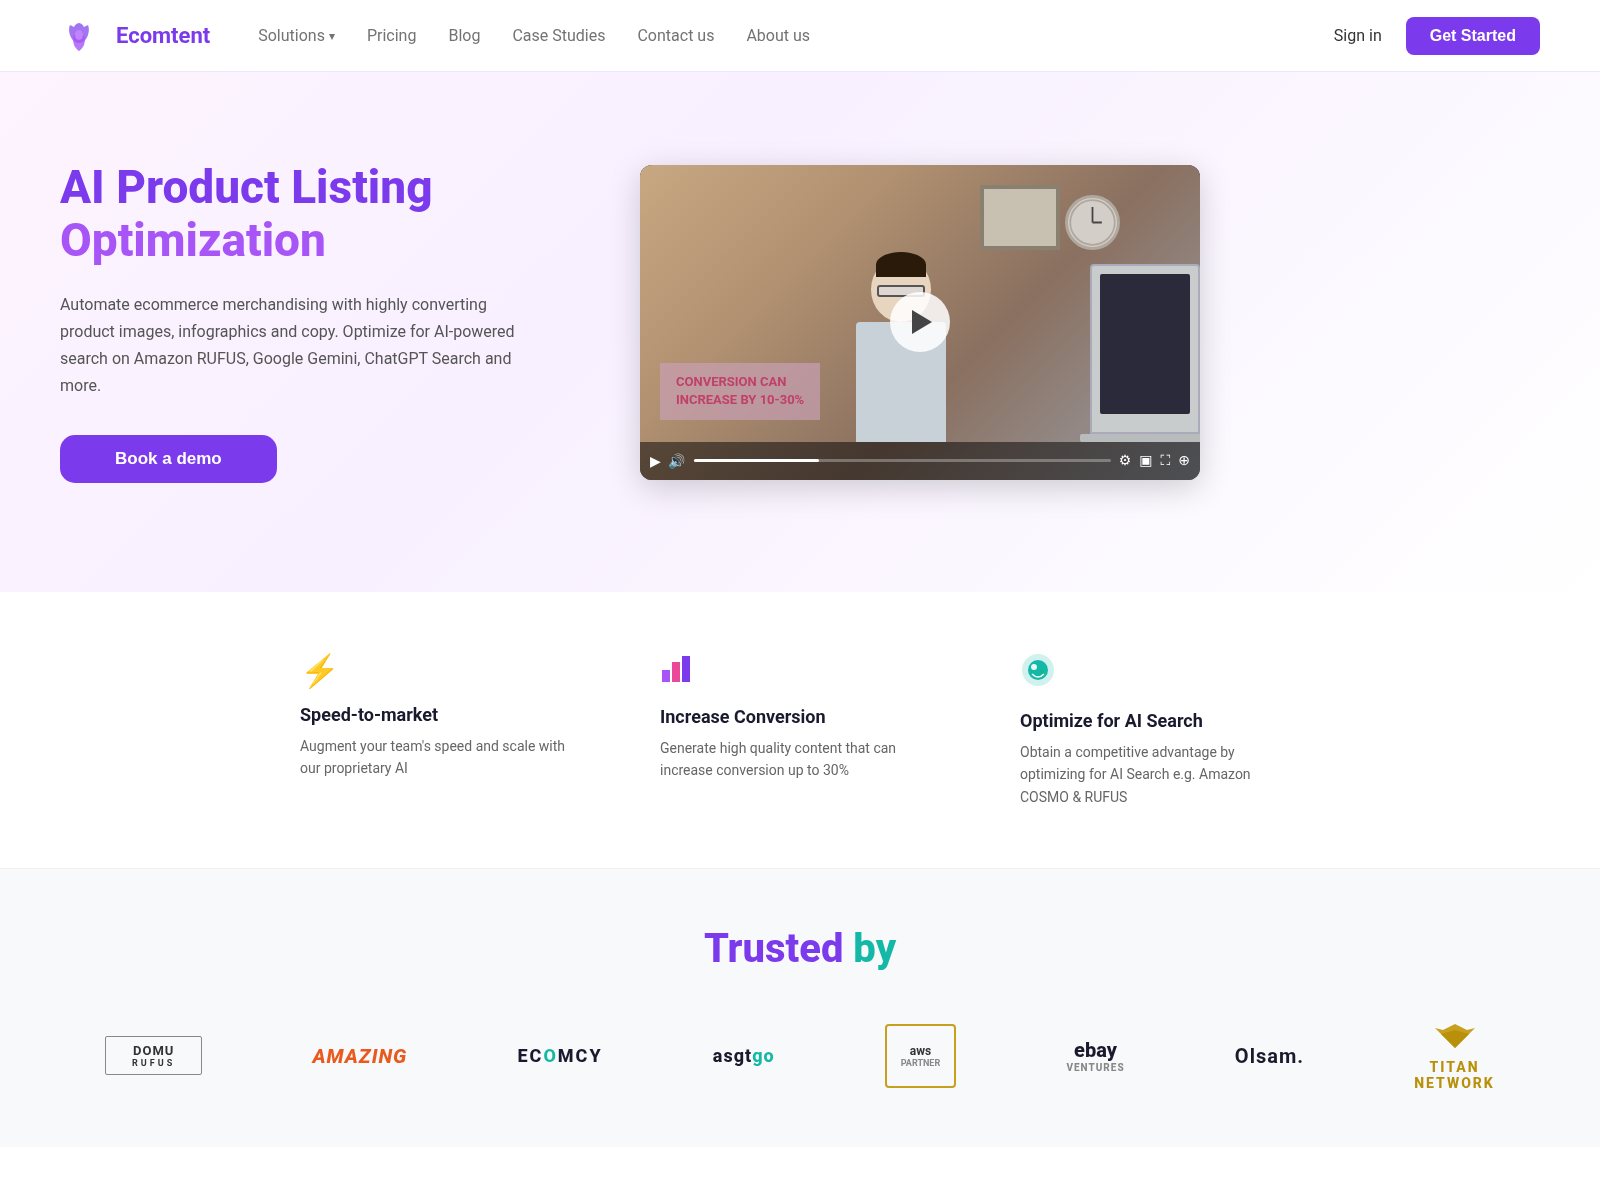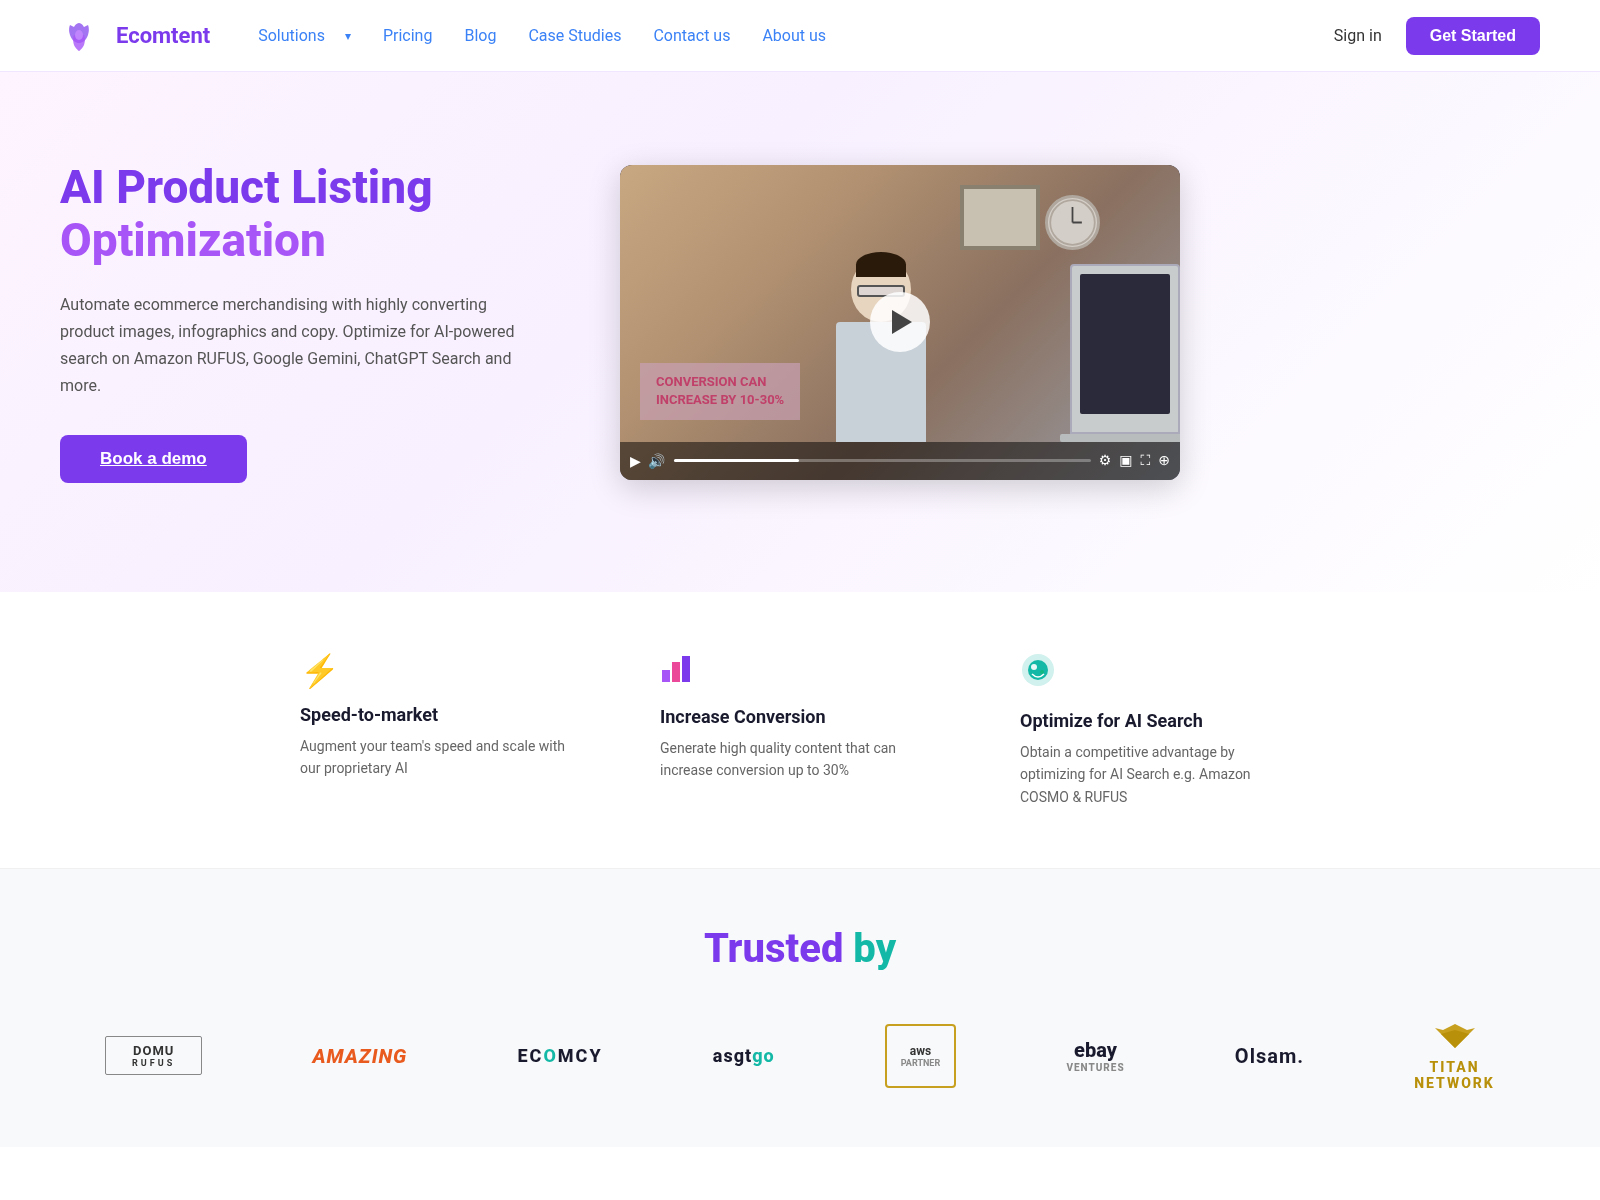--- a/index.html
+++ b/index.html
@@ -33,26 +33,26 @@
       color: #7c3aed;
     }
     .nav-links {
       display: flex;
       align-items: center;
       gap: 32px;
       flex: 1;
     }
     .nav-link {
       font-size: 16px;
-      color: #3b82f6;
+      color: #737373;
       text-decoration: none;
       cursor: pointer;
       display: flex;
       align-items: center;
-      gap: 20px;
+      gap: 4px;
       text-align: center;
     }
     .nav-actions {
       display: flex;
       align-items: center;
       gap: 24px;
     }
     .signin-link {
       font-size: 16px;
       color: #333;
@@ -69,21 +69,21 @@
       font-weight: 600;
       cursor: pointer;
     }
 
     
     .hero {
       background: linear-gradient(135deg, #fdf4ff 0%, #f8f0ff 40%, #fff 100%);
       padding: 60px 60px 80px 60px;
       display: flex;
       align-items: center;
-      gap: 80px;
+      gap: 100px;
       min-height: 520px;
     }
     .hero-left { flex: 1; max-width: 480px; }
     .hero-title {
       font-size: 46px;
       font-weight: 800;
       line-height: 1.15;
       margin-bottom: 24px;
     }
     .hero-title-line1 { color: #7c3aed; }
@@ -91,26 +91,25 @@
     .hero-desc {
       font-size: 16px;
       color: #555;
       line-height: 1.7;
       margin-bottom: 36px;
     }
     .book-demo-btn {
       background: #7c3aed;
       color: #fff;
       border: none;
-      border-radius: 8px;
-      padding: 14px 40px;
+      border-radius: 15px;
+      padding: 14px 55px;
       font-size: 17px;
       font-weight: 600;
       cursor: pointer;
-      text-decoration: underline;
     }
 
     .hero-right { flex: 1; max-width: 560px; }
     .video-container {
       width: 100%;
       aspect-ratio: 16/9;
       background: #1a1a2e;
       border-radius: 12px;
       overflow: hidden;
       position: relative;

